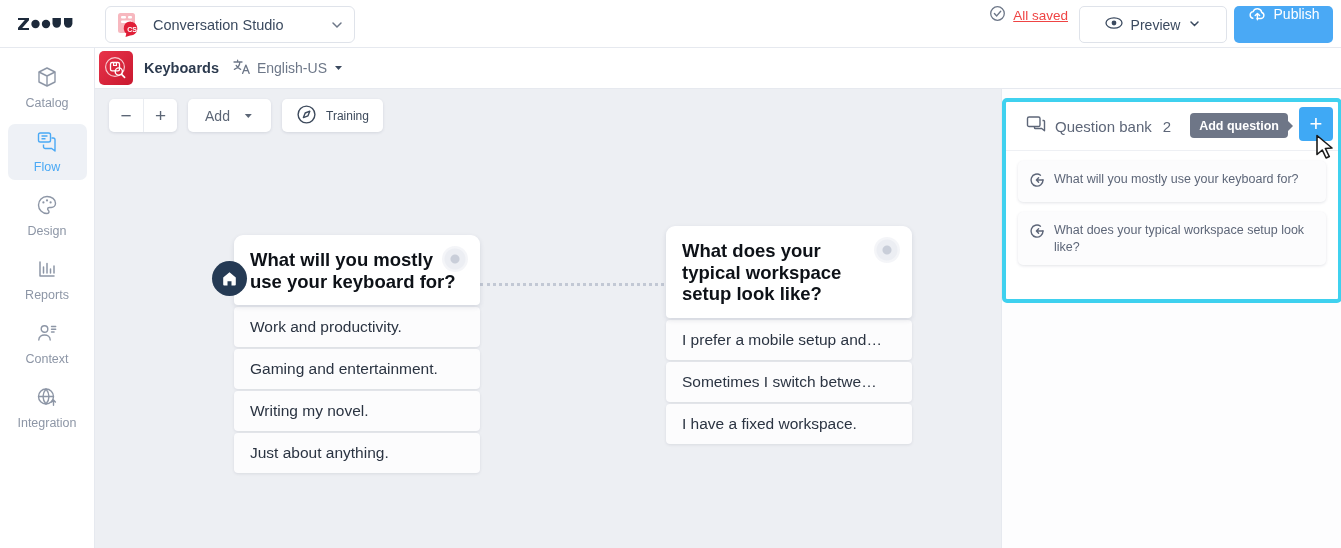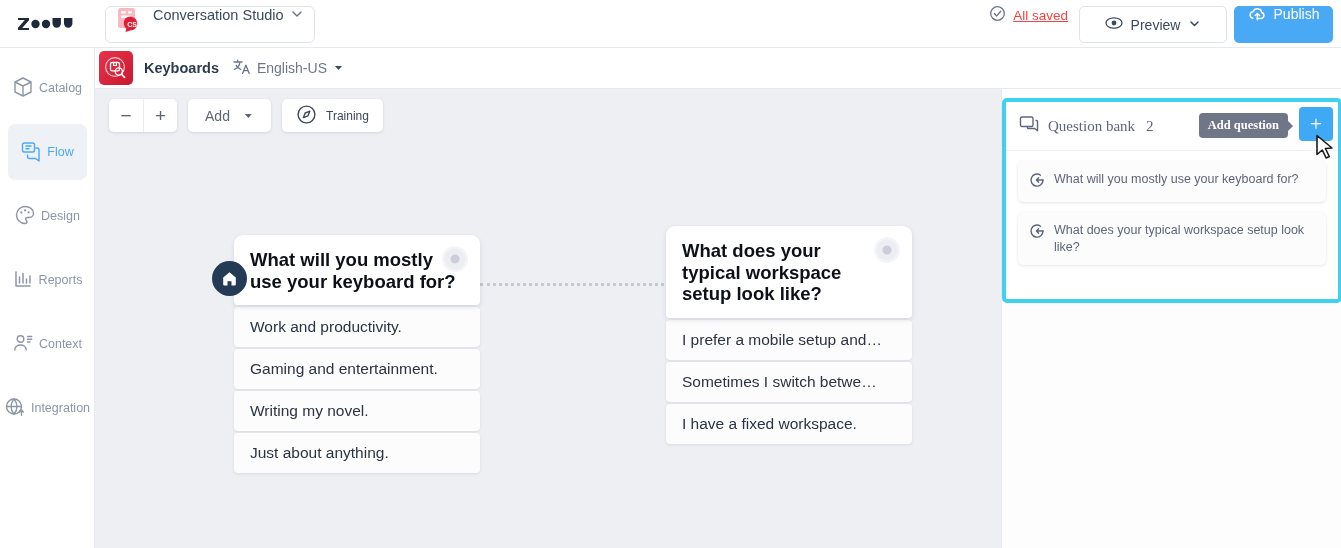--- a/index.html
+++ b/index.html
@@ -19,23 +19,23 @@
   }
   .logo {
     margin-left: 18px; width: 62px;
     font-size: 17px; font-weight: 700; letter-spacing: 1px;
     color: #1d2a3b; display: flex; align-items: center;
   }
   .logo svg { display:block; }
 
   .app-switcher {
     position: absolute; left: 105px; top: 6px;
-    width: 210px; height: 37px;
+    width: 250px; height: 37px;
     border: 1px solid #dfe3ea; border-radius: 6px;
-    background: #fff; display: flex; align-items: flex-start; padding: 0 10px;
+    background: #fff; display: flex; align-items: center; padding: 0 10px;
   }
   .cs-badge { position: relative; width: 26px; height: 26px; flex: none; }
   .app-switcher .app-title {
     margin-left: 11px; font-size: 14.5px; color: #3b4a5f; flex: 1;
   }
   .chev { width: 14px; height: 14px; flex: none; }
 
   .saved {
     position: absolute; right: 273px; top: 5px;
     display: flex; align-items: center; gap: 7px;
@@ -73,21 +73,21 @@
           font-size: 14px; color: #6d7788; }
 
   
   .leftnav {
     position: absolute; top: 48px; left: 0; width: 95px; height: 500px;
     background: #fff; border-right: 1px solid #e6e9ef;
     padding-top: 12px;
   }
   .nav-item {
     width: 79px; margin: 0 auto 8px auto; height: 56px; border-radius: 7px;
-    display: flex; flex-direction: row; align-items: center; justify-content: center;
+    display: flex; flex-direction: column; align-items: center; justify-content: center;
     gap: 5px; color: #8d96a6; font-size: 12.5px;
   }
   .nav-item.active { background: #eef1f6; color: #4aa9f5; }
   .nav-item.active svg { stroke: #4aa9f5; }
 
   
   .canvas {
     position: absolute; top: 89px; left: 95px; width: 906px; height: 459px;
     background: #edeff3; overflow: hidden;
   }
@@ -138,22 +138,22 @@
   
   .rightpanel {
     position: absolute; top: 89px; left: 1001px; width: 340px; height: 459px;
     background: #fdfdfe; border-left: 1px solid #e6e9ef;
   }
   .qbank {
     position: absolute; top: 9px; left: 0px; width: 340px; height: 205px;
     background: #fff; border: 4px solid #3fd1ef; border-radius: 5px;
   }
   .qbank-head {
-    height: 49px; display: flex; align-items: center; padding: 0 0 0 13px;
-    border-bottom: 1px solid #eef0f4; position: relative; font-family: Liberation Serif, serif;
+    height: 49px; display: flex; align-items: center; padding: 0 0 0 20px;
+    border-bottom: 1px solid #eef0f4; position: relative;
   }
   .qbank-title { margin-left: 9px; font-size: 15px; color: #5d6678; }
   .qbank-count { margin-left: 11px; font-size: 15px; color: #5d6678; }
   .tooltip {
     position: absolute; right: 50px; top: 11px; height: 25px;
     background: #6e7687; color: #fff; font-size: 12.5px; font-weight: 700;
     border-radius: 4px; padding: 0 9px; display: flex; align-items: center;
   }
   .tooltip::after {
     content:""; position:absolute; right:-5px; top: 7px;

